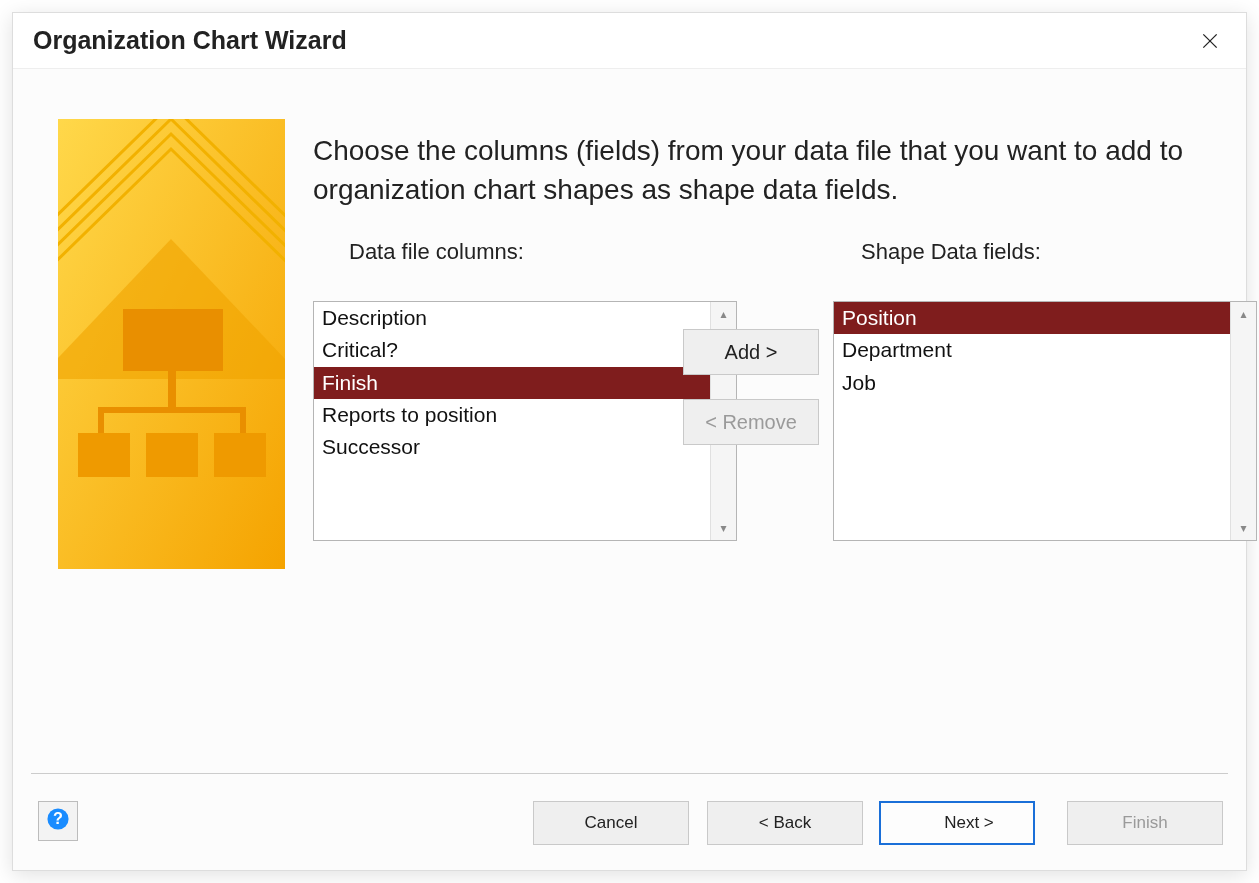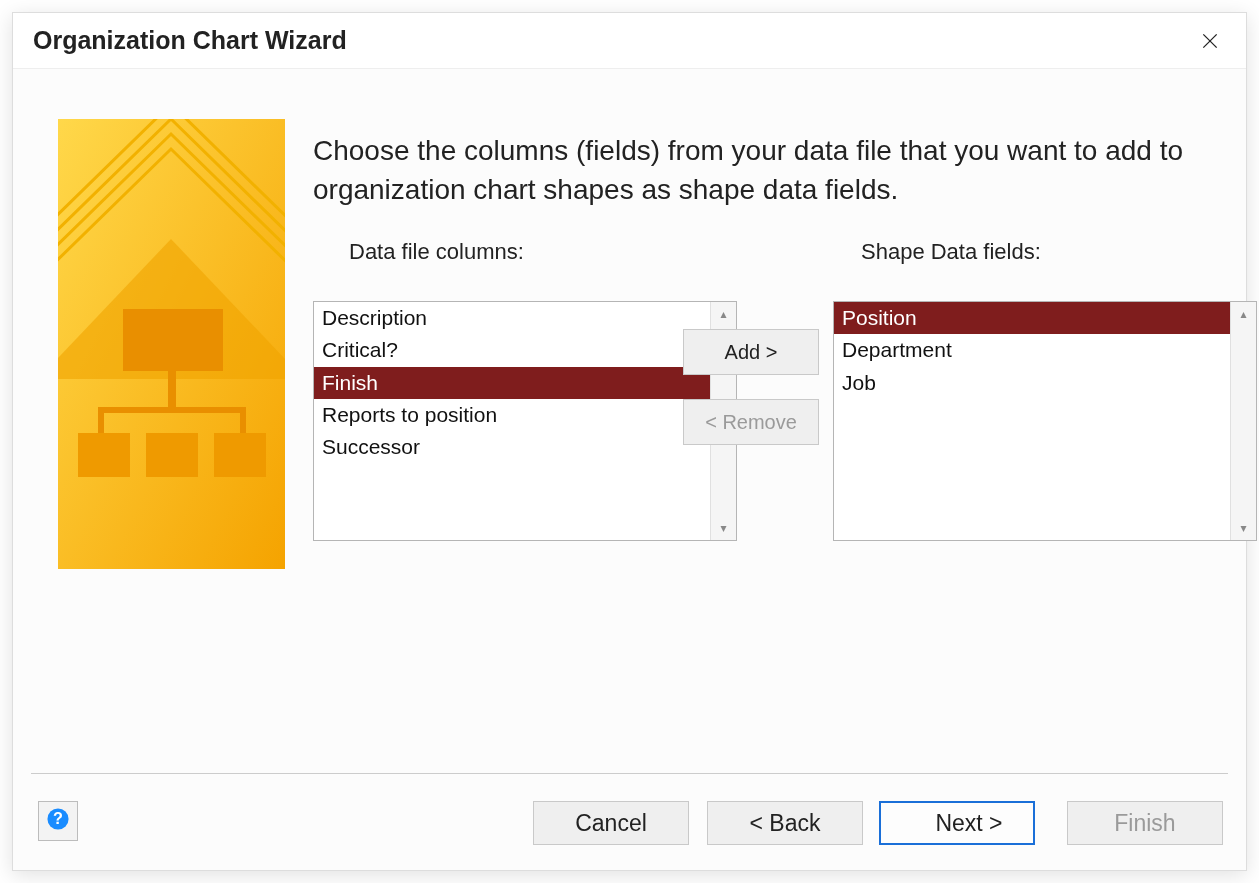--- a/index.html
+++ b/index.html
@@ -144,21 +144,21 @@
     display: flex; align-items: center; justify-content: center;
     cursor: pointer;
   }
   .help svg { width: 26px; height: 26px; }
   .footbtn {
     position: absolute;
     top: 732px;
     width: 156px; height: 44px;
     background: #efefef;
     border: 1px solid #c9c9c9;
-    font-size: 23px;
+    font-size: 17px;
     color: #222;
     font-family: inherit;
     cursor: pointer;
   }
   .footbtn.cancel { left: 520px; }
   .footbtn.back   { left: 694px; }
   .footbtn.next   { left: 866px; border: 2px solid #1a6fd8; background: #fdfdfd; padding-left: 30px; }
   .footbtn.finish { left: 1054px; color: #9a9a9a; background: #efefef; cursor: default; }
 </style>
 </head>

